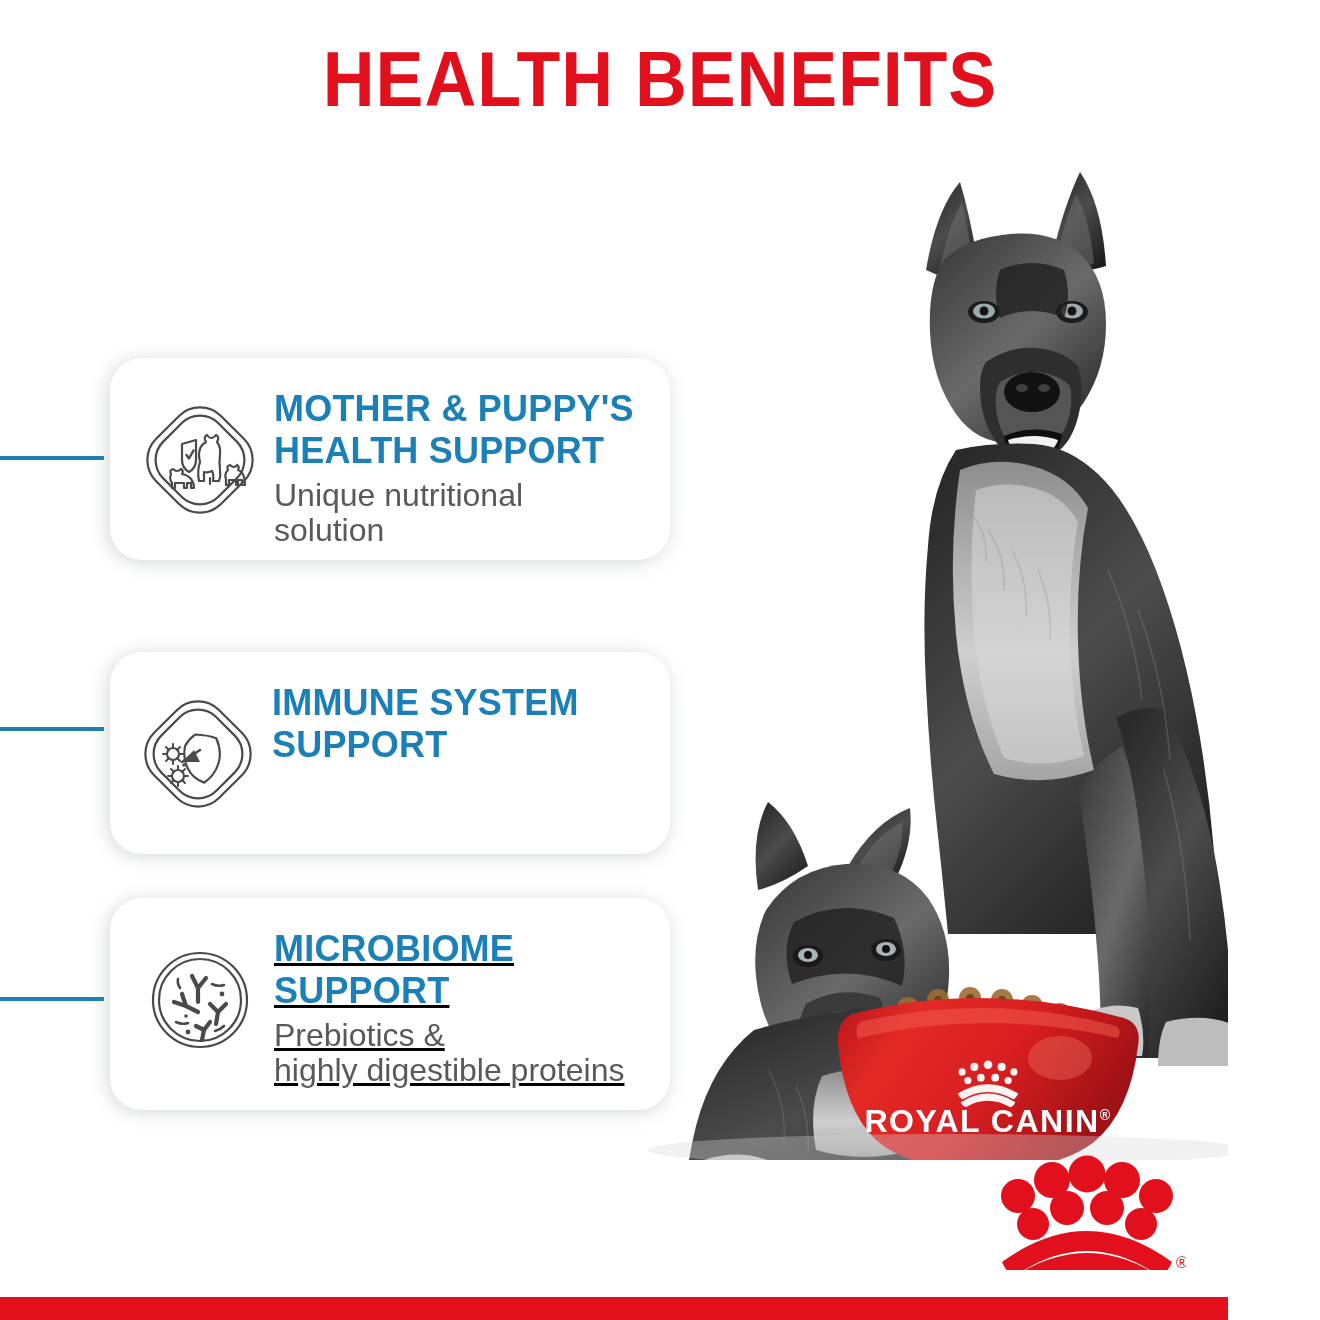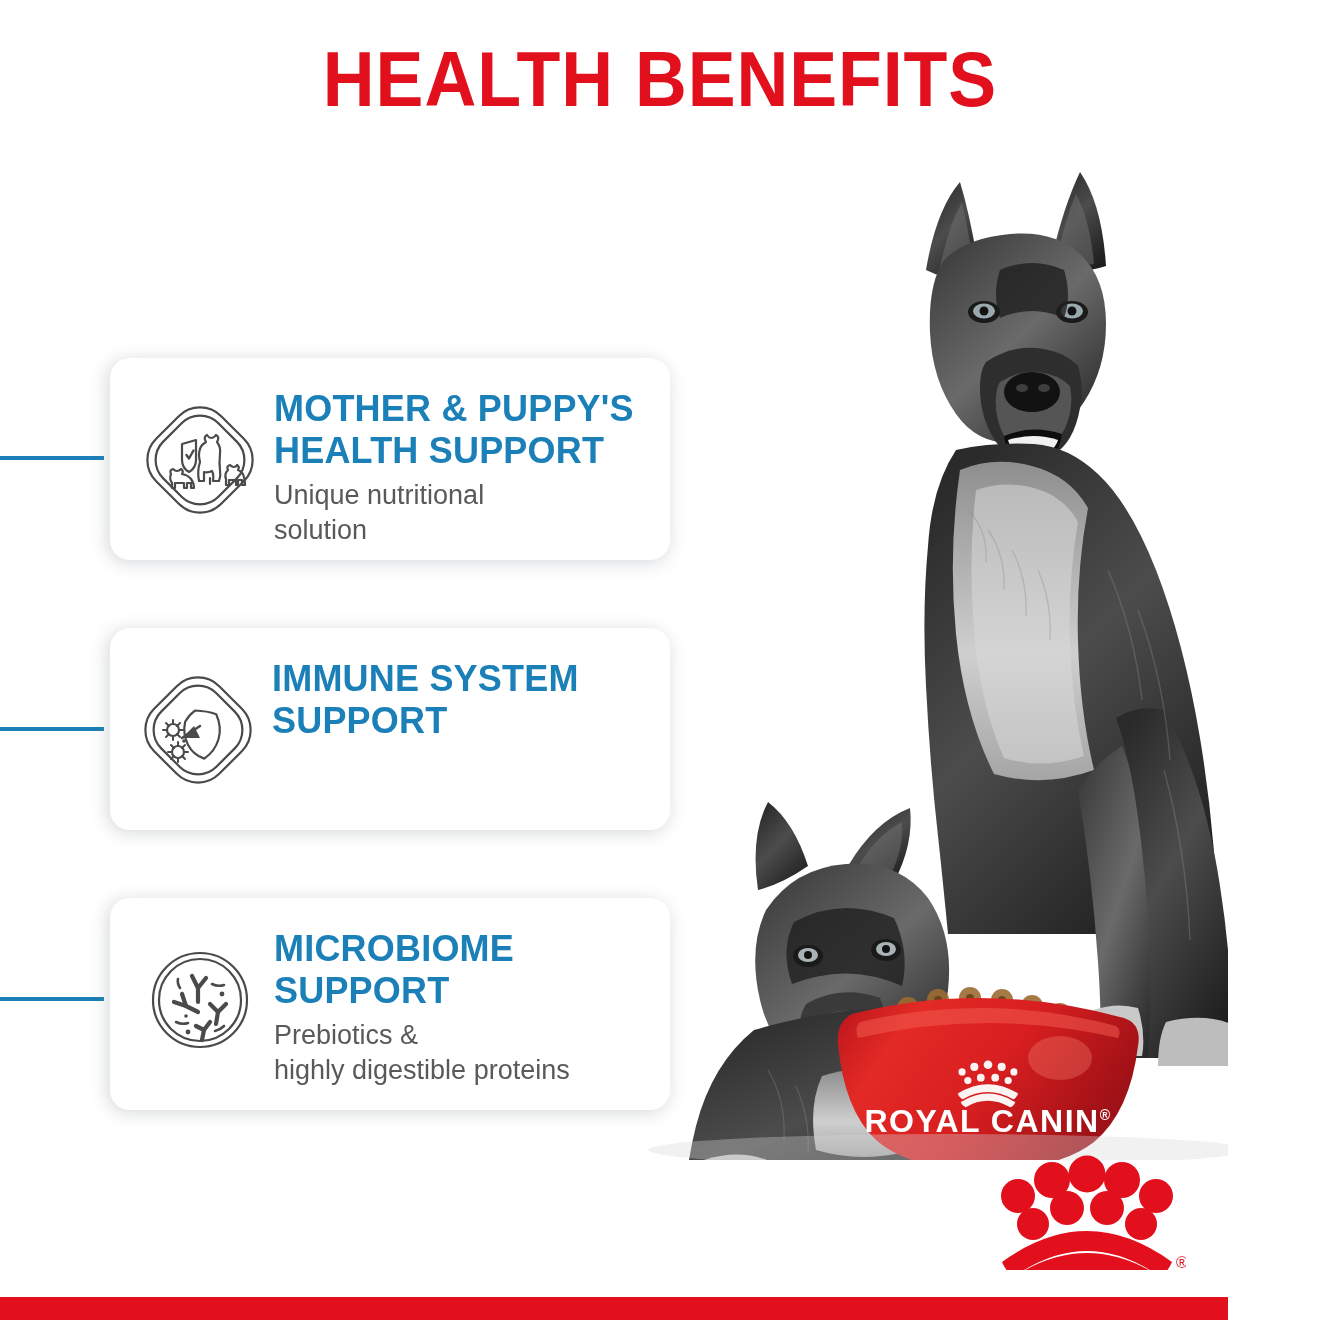--- a/index.html
+++ b/index.html
@@ -35,31 +35,31 @@
     transform-origin: 50% 50%;
     white-space: nowrap;
   }
 
   
   .benefit-card {
     position: absolute;
     left: 110px;
     width: 560px;
     background: #ffffff;
-    border-radius: 20px;
+    border-radius: 32px;
     box-shadow: 0 4px 18px rgba(120,130,140,0.20),
                 -6px 0 16px rgba(120,130,140,0.12);
     display: flex;
     align-items: flex-start;
     box-sizing: border-box;
     padding: 26px 0 26px 30px;
   }
   .benefit-card.b1 { top: 358px;  height: 202px; }
-  .benefit-card.b2 { top: 628px;  height: 202px; padding-left: 28px; }
-  .benefit-card.b3 { top: 898px;  height: 212px; }
+  .benefit-card.b2 { top: 652px;  height: 202px; padding-left: 28px; }
+  .benefit-card.b3 { top: 898px;  height: 212px; text-decoration: underline; }
 
   .benefit-icon {
     flex: 0 0 auto;
     width: 120px;
     height: 120px;
     margin-top: 16px;
     margin-right: 14px;
   }
   .benefit-icon svg { display: block; width: 120px; height: 120px; }
 
@@ -72,21 +72,21 @@
     font-weight: 700;
     font-size: 36px;
     line-height: 42px;
     letter-spacing: 0.2px;
     margin: 0 0 6px 0;
     white-space: pre-line;
   }
   .benefit-sub {
     color: #58595b;
     font-weight: 400;
-    font-size: 27px;
+    font-size: 32px;
     line-height: 35px;
     margin: 0;
     white-space: pre-line;
   }
 
   
   .connector {
     position: absolute;
     left: 0;
     width: 104px;

